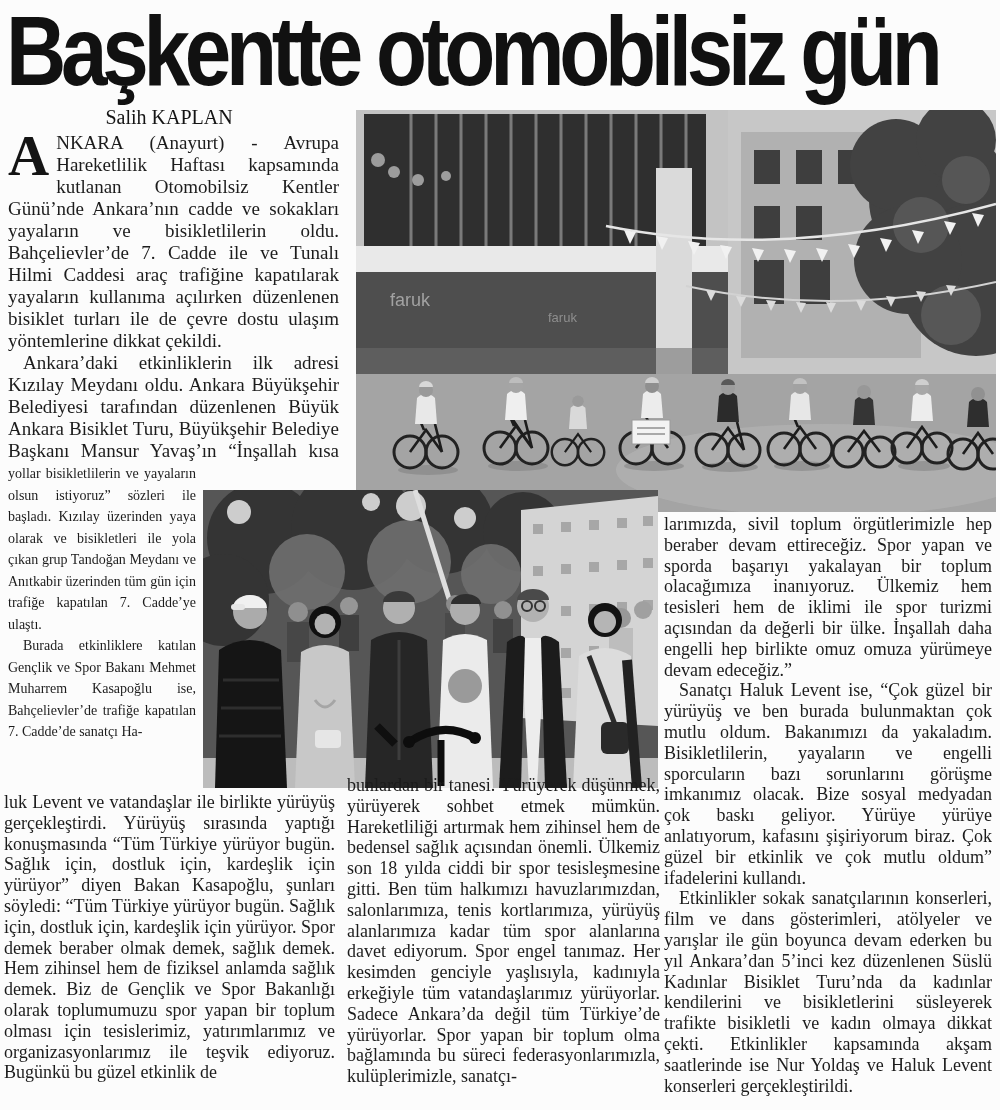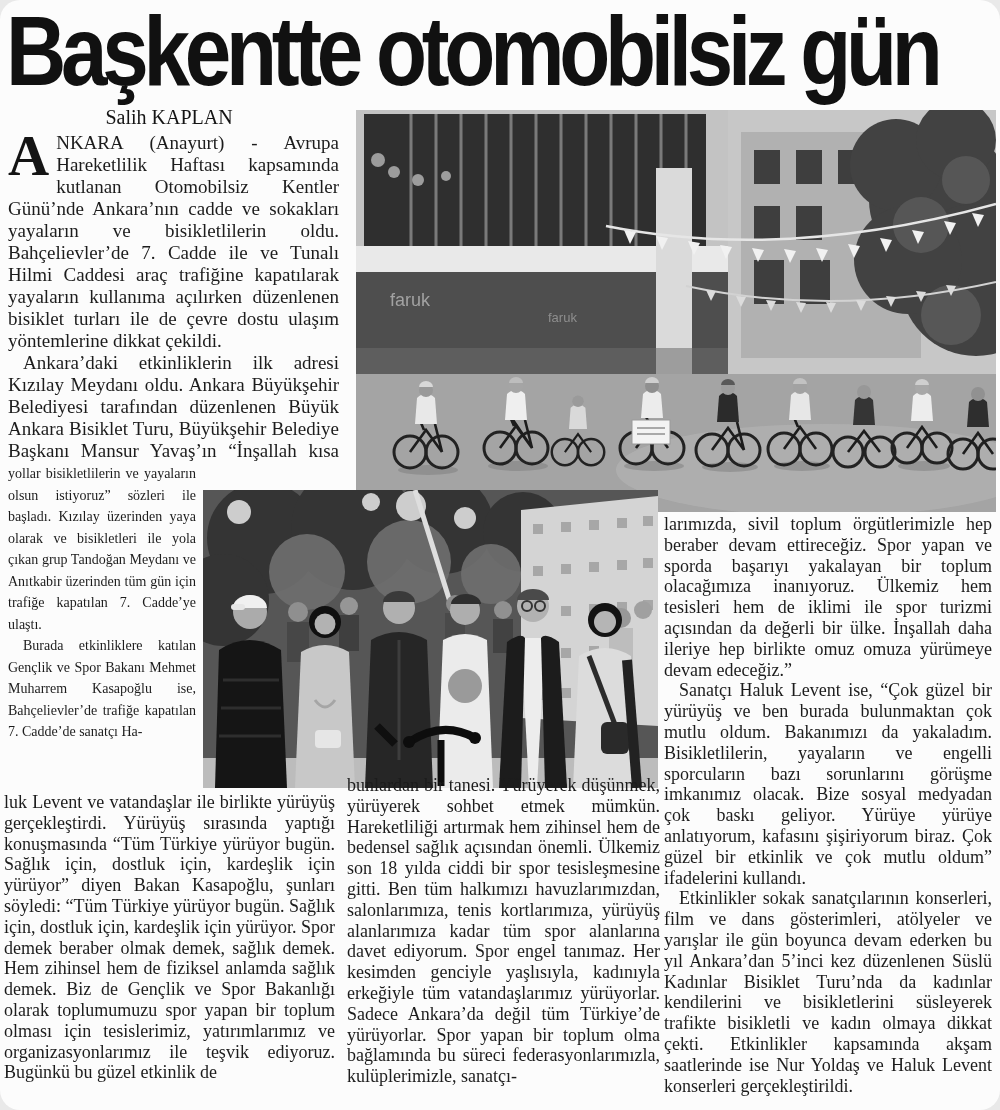--- a/index.html
+++ b/index.html
@@ -1,20 +1,19 @@
 <!DOCTYPE html>
 <html lang="tr"><head>
 <meta charset="utf-8">
 <style>
   html,body{margin:0;padding:0;background:#e9e9e9;}
   .page{
     position:relative;width:1000px;height:1110px;margin:0 auto;
     background:#fcfcfc;color:#1a1a1a;overflow:hidden;
     font-family:"Liberation Serif","DejaVu Serif",serif;
-    border-radius:20px;
   }
   
   .headline{position:absolute;left:6px;top:0;width:990px;height:100px;margin:0;overflow:visible;}
   .headline-inner{
     display:inline-block;white-space:nowrap;
     font-family:"Liberation Sans","DejaVu Sans",sans-serif;
     font-weight:bold;font-size:95px;line-height:98px;letter-spacing:-6px;
     transform:scale(0.88,1.04);transform-origin:0 0;color:#111;
   }
   
@@ -350,18 +349,18 @@
 
   <div class="col seg3">
     <p class="para">luk Levent ve vatandaşlar ile birlikte yürüyüş gerçekleştirdi. Yürüyüş sırasında yaptığı konuşmasında “Tüm Türkiye yürüyor bugün. Sağlık için, dostluk için, kardeşlik için yürüyor” diyen Bakan Kasapoğlu, şunları söyledi: “Tüm Türkiye yürüyor bugün. Sağlık için, dostluk için, kardeşlik için yürüyor. Spor demek beraber olmak demek, sağlık demek. Hem zihinsel hem de fiziksel anlamda sağlık demek. Biz de Gençlik ve Spor Bakanlığı olarak toplumumuzu spor yapan bir toplum olması için tesislerimiz, yatırımlarımız ve organizasyonlarımız ile teşvik ediyoruz. Bugünkü bu güzel etkinlik de</p>
   </div>
 
   <div class="col colmid">
     <p class="para">bunlardan bir tanesi. Yürüyerek düşünmek, yürüyerek sohbet etmek mümkün. Hareketliliği artırmak hem zihinsel hem de bedensel sağlık açısından önemli. Ülkemiz son 18 yılda ciddi bir spor tesisleşmesine gitti. Ben tüm halkımızı havuzlarımızdan, salonlarımıza, tenis kortlarımıza, yürüyüş alanlarımıza kadar tüm spor alanlarına davet ediyorum. Spor engel tanımaz. Her kesimden genciyle yaşlısıyla, kadınıyla erkeğiyle tüm vatandaşlarımız yürüyorlar. Sadece Ankara’da değil tüm Türkiye’de yürüyorlar. Spor yapan bir toplum olma bağlamında bu süreci federasyonlarımızla, kulüplerimizle, sanatçı-</p>
   </div>
 
   <div class="col colright">
-    <p class="para">larımızda, sivil toplum örgütlerimizle hep beraber devam ettireceğiz. Spor yapan ve sporda başarıyı yakalayan bir toplum olacağımıza inanıyoruz. Ülkemiz hem tesisleri hem de iklimi ile spor turizmi açısından da değerli bir ülke. İnşallah daha ileriye hep birlikte omuz omuza yürümeye devam edeceğiz.”</p>
+    <p class="para">larımızda, sivil toplum örgütlerimizle hep beraber devam ettireceğiz. Spor yapan ve sporda başarıyı yakalayan bir toplum olacağımıza inanıyoruz. Ülkemiz hem tesisleri hem de iklimi ile spor turizmi açısından da değerli bir ülke. İnşallah daha engelli hep birlikte omuz omuza yürümeye devam edeceğiz.”</p>
     <p class="para indent">Sanatçı Haluk Levent ise, “Çok güzel bir yürüyüş ve ben burada bulunmaktan çok mutlu oldum. Bakanımızı da yakaladım. Bisikletlilerin, yayaların ve engelli sporcuların bazı sorunlarını görüşme imkanımız olacak. Bize sosyal medyadan çok baskı geliyor. Yürüye yürüye anlatıyorum, kafasını şişiriyorum biraz. Çok güzel bir etkinlik ve çok mutlu oldum” ifadelerini kullandı.</p>
     <p class="para indent">Etkinlikler sokak sanatçılarının konserleri, film ve dans gösterimleri, atölyeler ve yarışlar ile gün boyunca devam ederken bu yıl Ankara’dan 5’inci kez düzenlenen Süslü Kadınlar Bisiklet Turu’nda da kadınlar kendilerini ve bisikletlerini süsleyerek trafikte bisikletli ve kadın olmaya dikkat çekti. Etkinlikler kapsamında akşam saatlerinde ise Nur Yoldaş ve Haluk Levent konserleri gerçekleştirildi.</p>
   </div>
 
 </div>
 
 </body></html>

